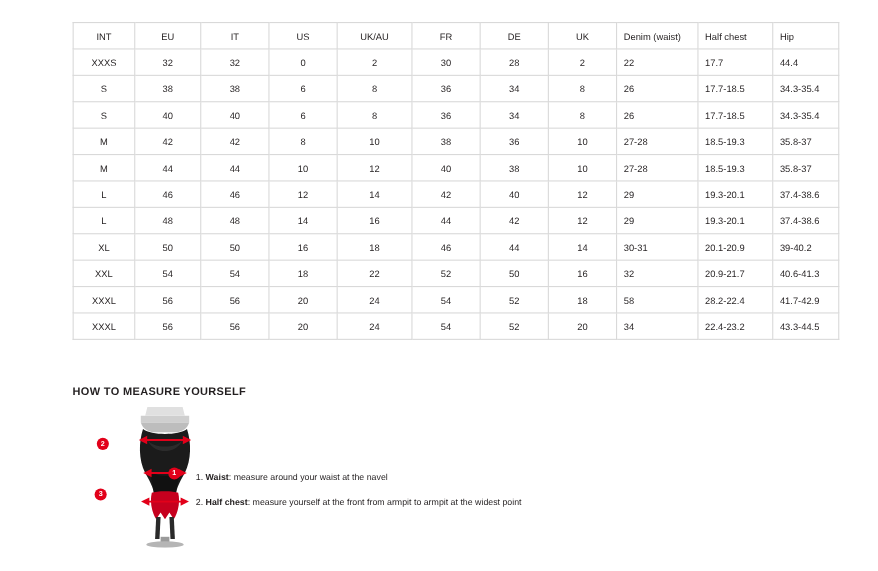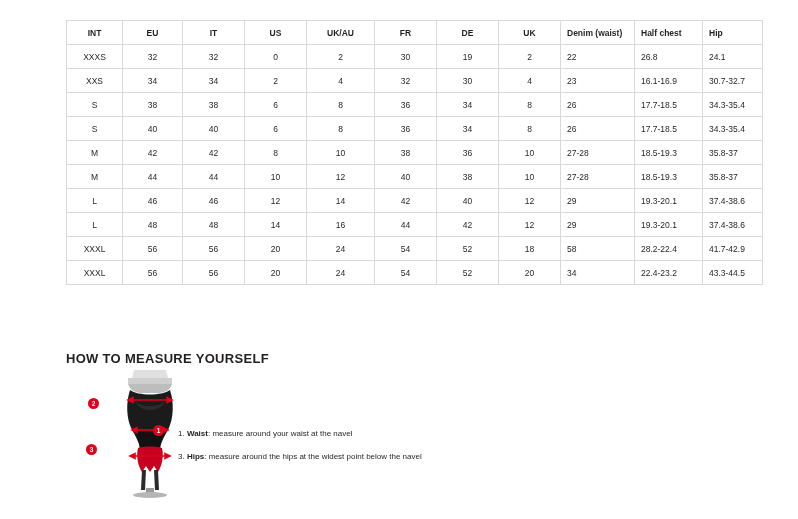--- a/index.html
+++ b/index.html
@@ -38,21 +38,21 @@
     border: 1px solid #d9d9d9;
     height: 23px;
     font-size: 8.5px;
     font-weight: normal;
     text-align: center;
     color: #231f20;
     padding: 0 2px;
     white-space: nowrap;
   }
   table.size-table thead th {
-    font-weight: bold;
+    font-weight: normal;
   }
   
   table.size-table td.meas,
   table.size-table th.meas {
     text-align: left;
     padding-left: 6px;
   }
   col.c-int   { width: 56px; }
   col.c-eu    { width: 60px; }
   col.c-it    { width: 62px; }
@@ -63,21 +63,21 @@
   col.c-uk    { width: 62px; }
   col.c-denim { width: 74px; }
   col.c-half  { width: 68px; }
   col.c-hip   { width: 60px; }
 
   
   .howto-title {
     position: absolute;
     left: 66px;
     top: 351px;
-    font-size: 13px;
+    font-size: 10px;
     font-weight: bold;
     letter-spacing: 0.3px;
     color: #231f20;
   }
   .figure {
     position: absolute;
     left: 90px;
     top: 368px;
     width: 120px;
     height: 130px;
@@ -151,38 +151,25 @@
         </tr>
       </thead>
       <tbody>
         <tr>
           <td>XXXS</td>
           <td>32</td>
           <td>32</td>
           <td>0</td>
           <td>2</td>
           <td>30</td>
-          <td>19</td>
+          <td>28</td>
           <td>2</td>
           <td class="meas">22</td>
-          <td class="meas">26.8</td>
-          <td class="meas">24.1</td>
-        </tr>
-        <tr>
-          <td>XXS</td>
-          <td>34</td>
-          <td>34</td>
-          <td>2</td>
-          <td>4</td>
-          <td>32</td>
-          <td>30</td>
-          <td>4</td>
-          <td class="meas">23</td>
-          <td class="meas">16.1-16.9</td>
-          <td class="meas">30.7-32.7</td>
+          <td class="meas">17.7</td>
+          <td class="meas">44.4</td>
         </tr>
         <tr>
           <td>S</td>
           <td>38</td>
           <td>38</td>
           <td>6</td>
           <td>8</td>
           <td>36</td>
           <td>34</td>
           <td>8</td>
@@ -249,20 +236,46 @@
           <td>14</td>
           <td>16</td>
           <td>44</td>
           <td>42</td>
           <td>12</td>
           <td class="meas">29</td>
           <td class="meas">19.3-20.1</td>
           <td class="meas">37.4-38.6</td>
         </tr>
         <tr>
+          <td>XL</td>
+          <td>50</td>
+          <td>50</td>
+          <td>16</td>
+          <td>18</td>
+          <td>46</td>
+          <td>44</td>
+          <td>14</td>
+          <td class="meas">30-31</td>
+          <td class="meas">20.1-20.9</td>
+          <td class="meas">39-40.2</td>
+        </tr>
+        <tr>
+          <td>XXL</td>
+          <td>54</td>
+          <td>54</td>
+          <td>18</td>
+          <td>22</td>
+          <td>52</td>
+          <td>50</td>
+          <td>16</td>
+          <td class="meas">32</td>
+          <td class="meas">20.9-21.7</td>
+          <td class="meas">40.6-41.3</td>
+        </tr>
+        <tr>
           <td>XXXL</td>
           <td>56</td>
           <td>56</td>
           <td>20</td>
           <td>24</td>
           <td>54</td>
           <td>52</td>
           <td>18</td>
           <td class="meas">58</td>
           <td class="meas">28.2-22.4</td>
@@ -333,18 +346,18 @@
   <div class="badge badge-1">1</div>
   <div class="badge badge-2">2</div>
   <div class="badge badge-3">3</div>
 
   <div class="instructions">
     <div class="line">
       <span>1.</span>
       <b>Waist</b><span>: measure around your waist at the navel</span>
     </div>
     <div class="line">
-      <span>3.</span>
-      <b>Hips</b><span>: measure around the hips at the widest point below the navel</span>
+      <span>2.</span>
+      <b>Half chest</b><span>: measure yourself at the front from armpit to armpit at the widest point</span>
     </div>
   </div>
 
 </div>
 
 </body></html>

